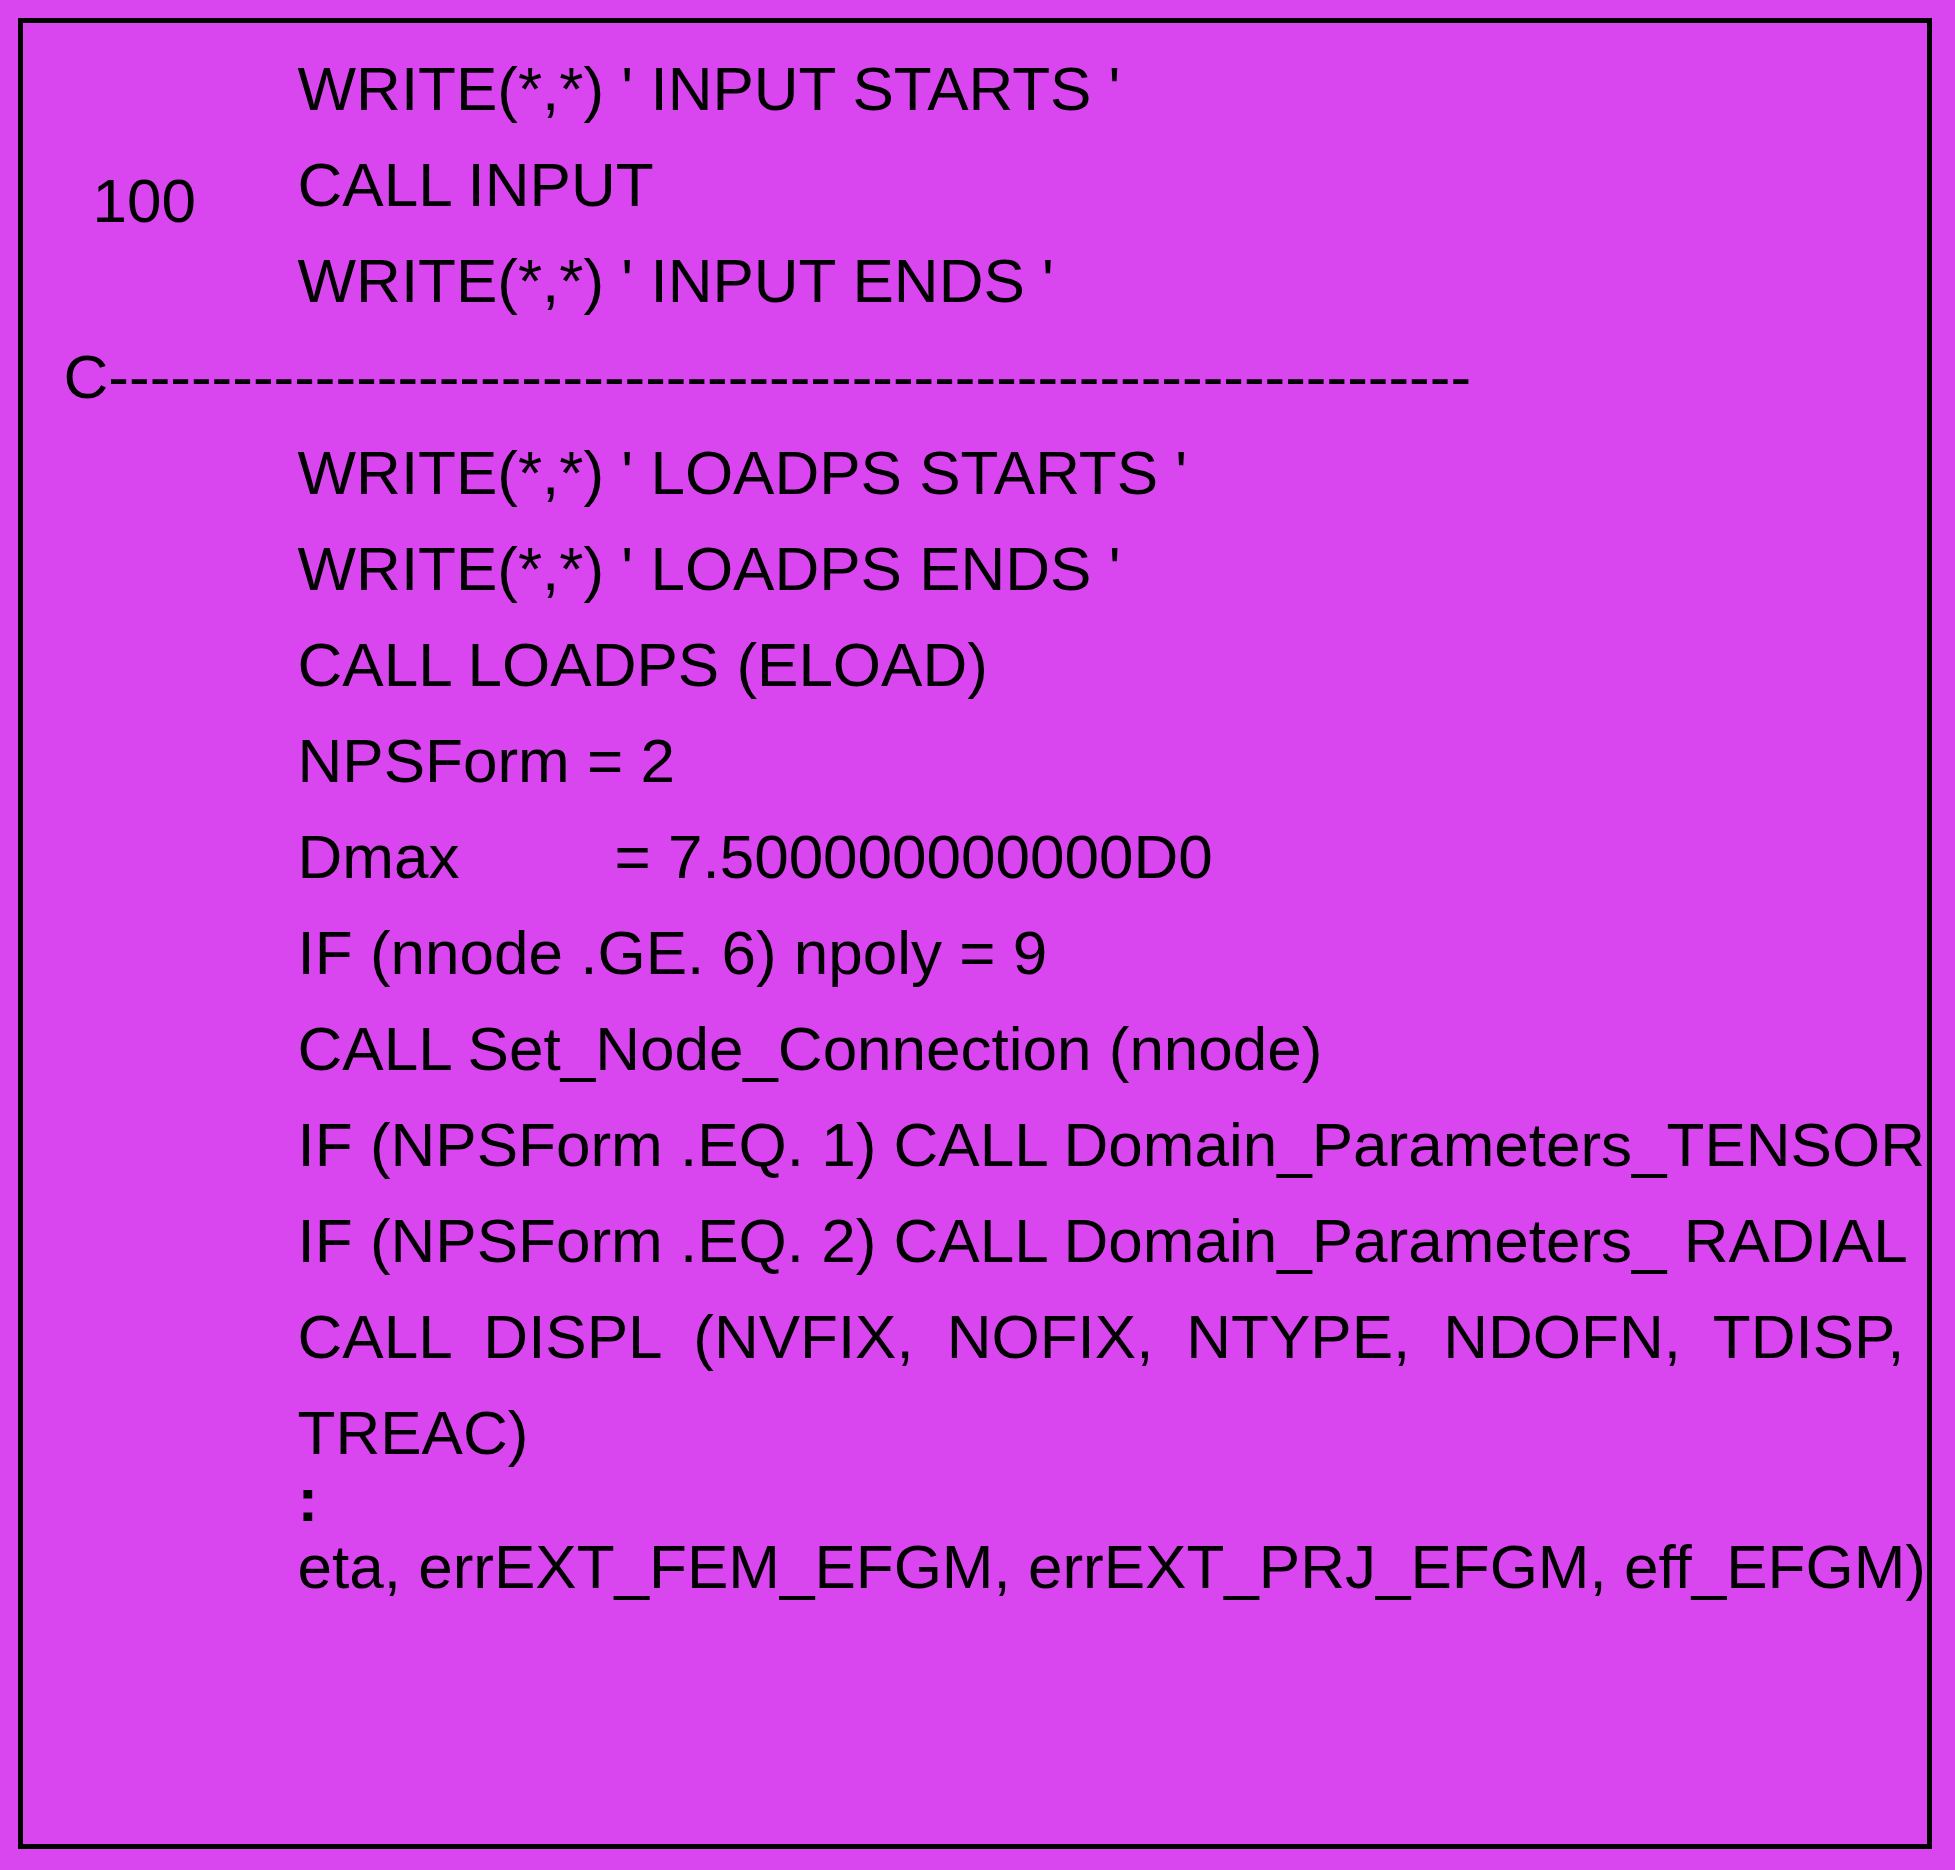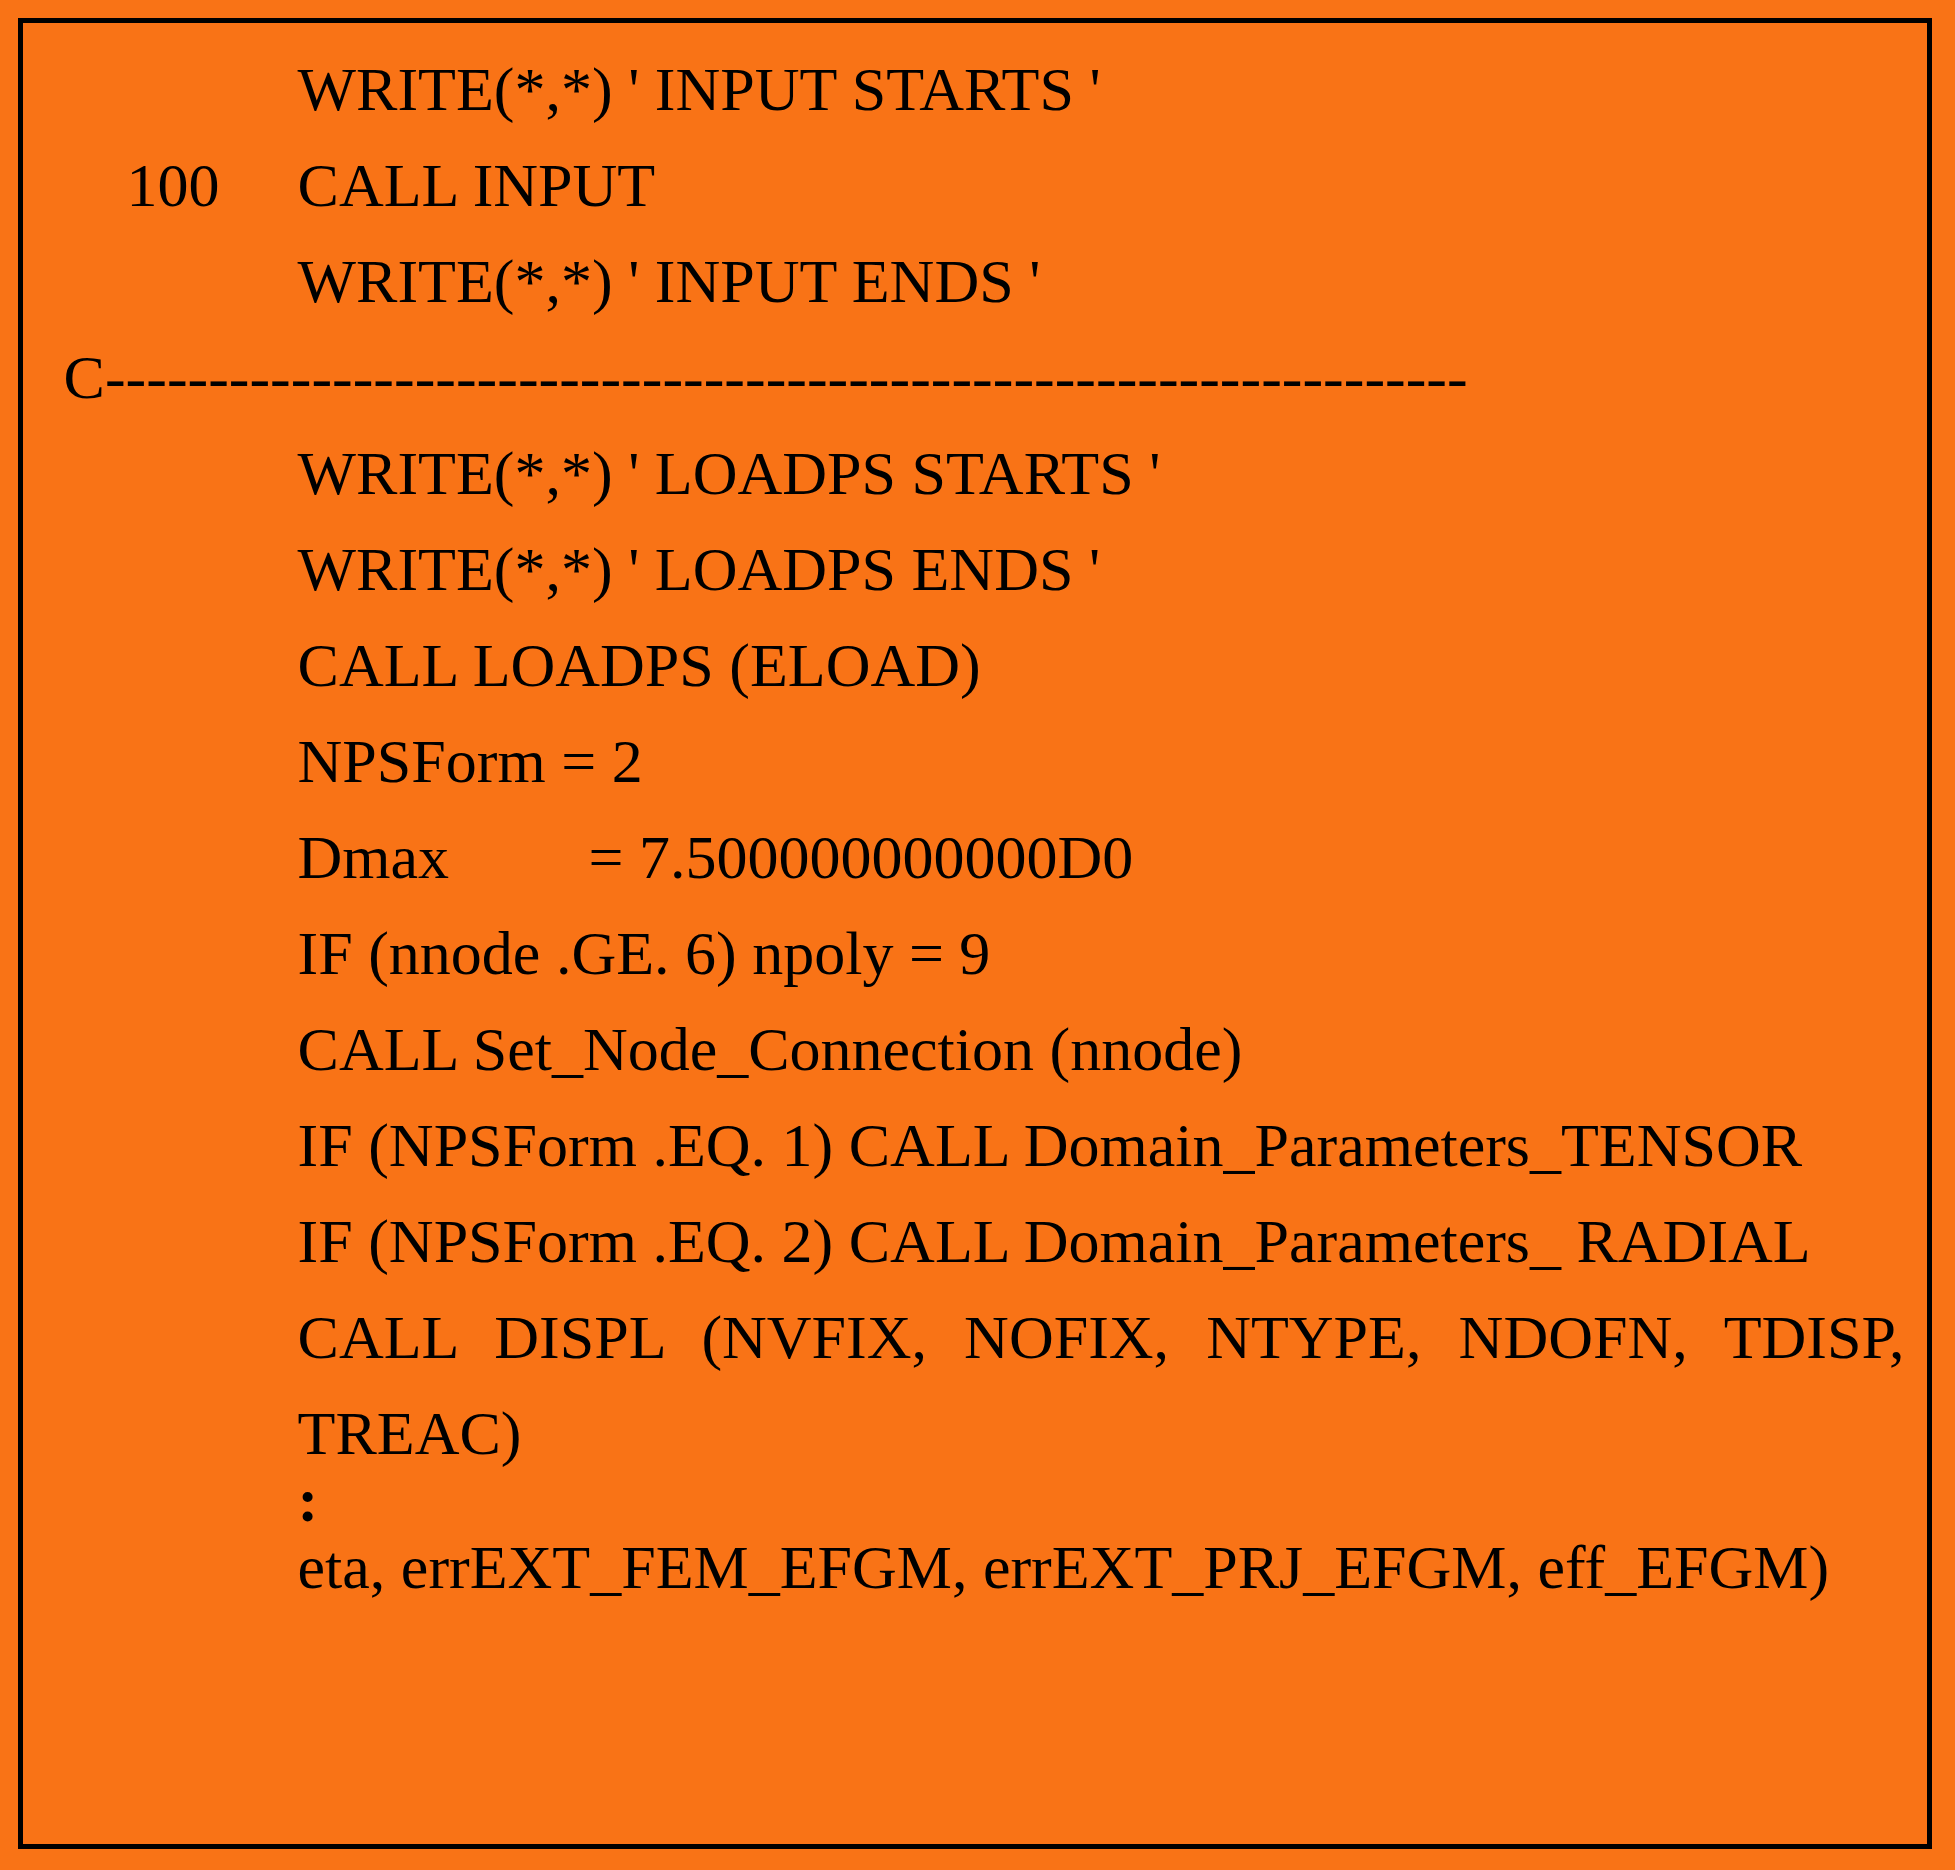--- a/index.html
+++ b/index.html
@@ -1,22 +1,22 @@
 <!DOCTYPE html>
 <html style="font-size:11.3px"><head>
 <meta charset="utf-8">
 <style>
   html, body { margin: 0; padding: 0; background: #ffffff; }
   .page {
     position: relative;
     width: 1955px;
     height: 1870px;
-    background: #f97316;
+    background: #d946ef;
     color: #000000;
-    font-family: Liberation Serif, serif;
+    font-family: Liberation Sans, sans-serif;
     overflow: hidden;
   }
   .box {
     position: absolute;
     left: 17.6px;
     top: 17.6px;
     width: 1914px;
     height: 1831px;
     border: 5px solid #000000;
     box-sizing: border-box;
@@ -36,22 +36,21 @@
     text-align-last: justify;
     padding-right: 22px;
   }
   .ln.colon {
     line-height: 38px;
     font-weight: bold;
   }
   .lbl {
     position: absolute;
     left: 70px;
-    top: 0;
-    margin-left: 34px;
+    top: 16px;
   }
 </style>
 </head>
 <body>
 
 <div class="page">
   <div class="box">
 
     <div class="ln"><span>WRITE(*,*) ' INPUT STARTS '</span></div>
 

